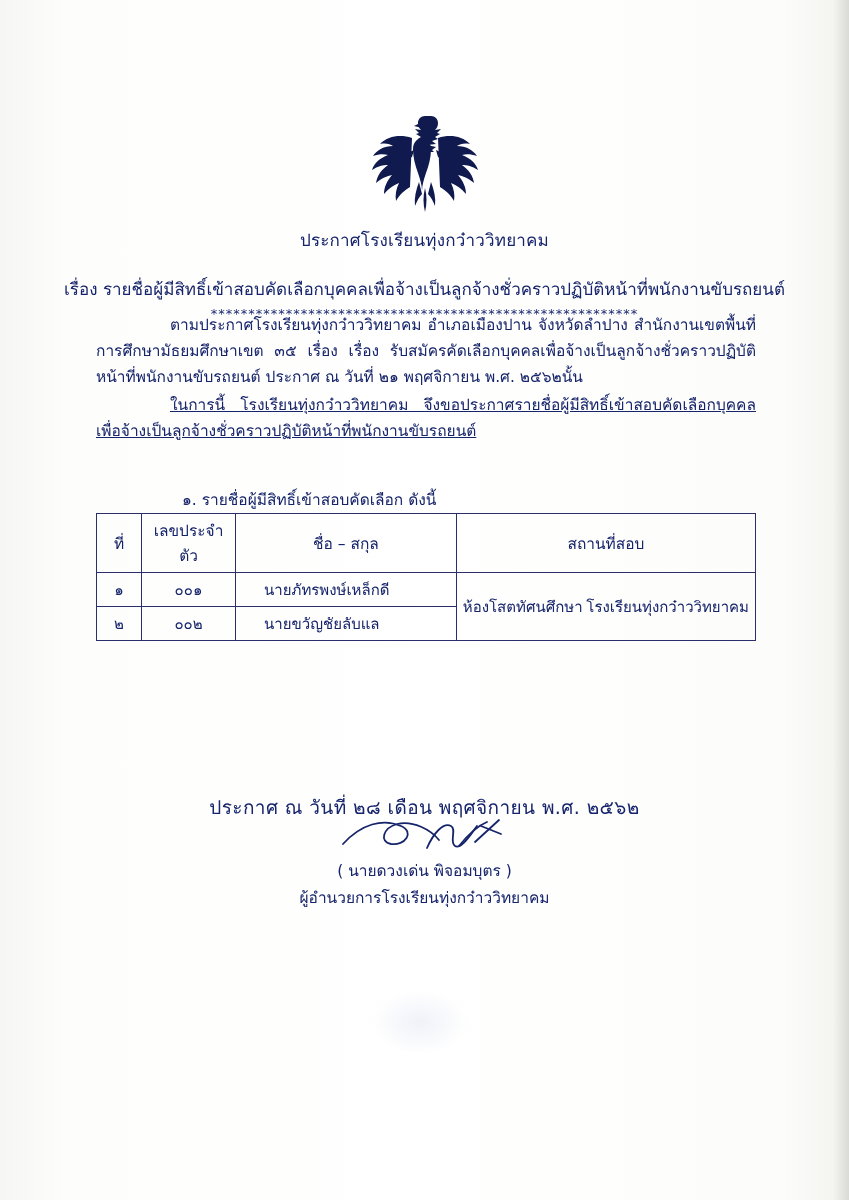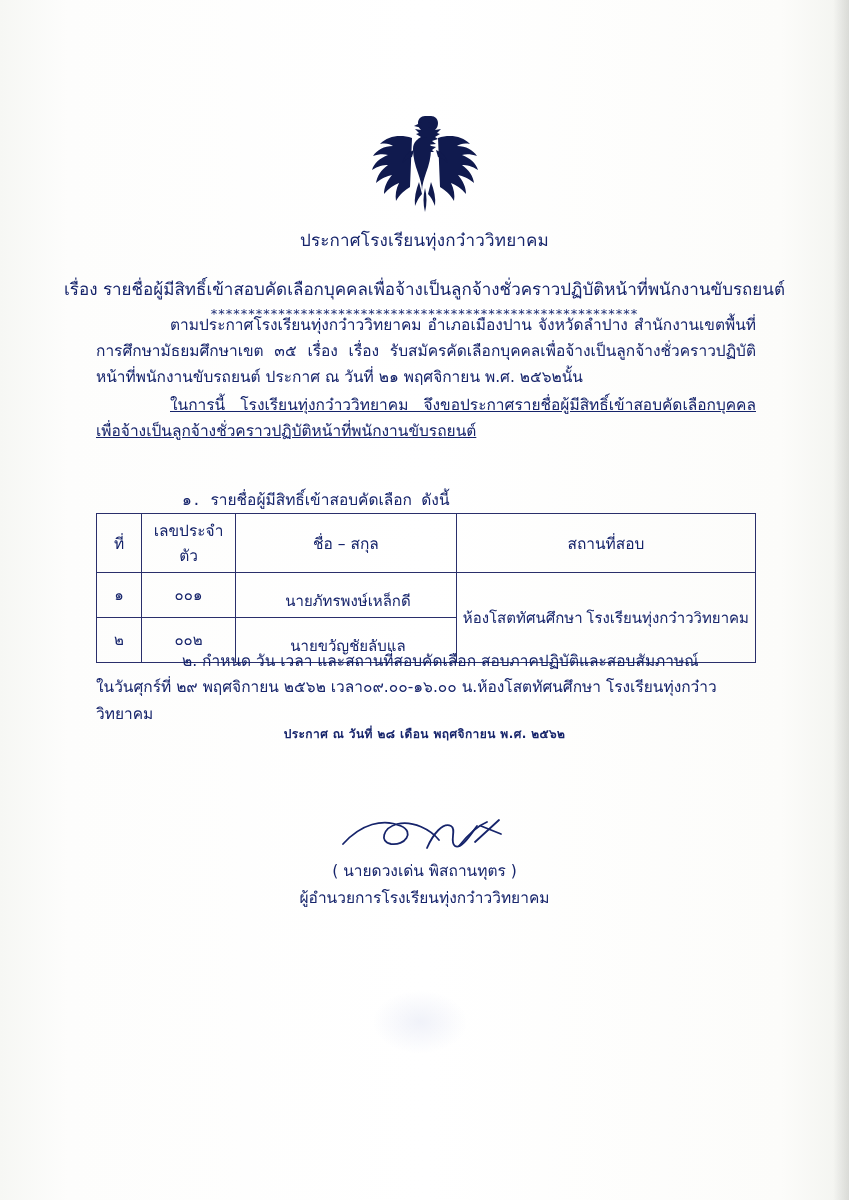--- a/index.html
+++ b/index.html
@@ -90,21 +90,20 @@
   .indent { text-indent: 74px; display: block; }
   .p2 { margin-top: 2px; text-decoration: underline; }
 
   
   .item1 {
     position: absolute;
     top: 487px;
     left: 182px;
     font-size: 15.5px;
     color: #16246b;
-    font-family: Liberation Mono, monospace;
   }
 
   
   .table-wrap {
     position: absolute;
     top: 513px;
     left: 96px;
     width: 660px;
   }
   table.listing {
@@ -121,50 +120,48 @@
     text-align: center;
     vertical-align: middle;
   }
   table.listing thead th { height: 47px; font-size: 15.5px; }
   .col-no    { width: 48px; }
   .col-id    { width: 108px; }
   .col-name  { width: 280px; }
   .col-place { width: auto; }
   .name-cell {
     display: flex;
-    justify-content: center;
+    justify-content: flex-start;
     padding: 0 18px 0 22px;
-    margin-top: 12px;
   }
   td.rowcell { height: 25px; padding-top:2px; padding-bottom:2px; }
   .nowrap { white-space: nowrap; font-family: Liberation Serif, serif; }
 
   
   .item2 {
     position: absolute;
     top: 648px;
     left: 96px;
     width: 670px;
     font-size: 15.5px;
     line-height: 1.7;
     color: #16246b;
   }
   .item2 .lead { text-indent: 86px; display:block; }
 
   
   .announce {
     position: absolute;
-    top: 724px;
+    top: 792px;
     left: 0;
     width: 100%;
     text-align: center;
-    font-size: 12px;
+    font-size: 19px;
     color: #16246b;
     letter-spacing: 0.4px;
-    font-weight: bold;
   }
 
   
   .signature {
     position: absolute;
     top: 812px;
     left: 50%;
     transform: translateX(-50%);
     width: 180px;
     height: 48px;
@@ -268,41 +265,37 @@
               <div class="name-cell">
                 <span>นายขวัญชัย</span>
                 <span>ลับแล</span>
               </div>
             </td>
           </tr>
         </tbody>
       </table>
     </div>
 
-    <div class="item2">
-      <span class="lead">๒.  กำหนด วัน เวลา และสถานที่สอบคัดเลือก สอบภาคปฏิบัติและสอบสัมภาษณ์</span>
-      <span>ในวันศุกร์ที่ ๒๙ พฤศจิกายน ๒๕๖๒ เวลา๐๙.๐๐-๑๖.๐๐ น.ห้องโสตทัศนศึกษา โรงเรียนทุ่งกว๋าววิทยาคม</span>
-    </div>
 
     <div class="announce">ประกาศ  ณ  วันที่  ๒๘  เดือน  พฤศจิกายน  พ.ศ. ๒๕๖๒</div>
 
     <div class="signature">
       <svg viewBox="0 0 180 48" xmlns="http://www.w3.org/2000/svg">
         <g fill="none" stroke="#16246b" stroke-width="1.8" stroke-linecap="round">
           <path d="M8 32 C26 12, 48 6, 66 14 C80 20, 70 34, 56 32 C44 30, 48 16, 62 12 C78 8, 96 18, 104 28"></path>
           <path d="M92 36 C98 22, 108 10, 116 14 C122 17, 114 30, 120 34 C126 38, 136 22, 142 14"></path>
           <path d="M124 34 C132 24, 142 14, 152 10"></path>
           <path d="M140 30 L164 8"></path>
           <path d="M146 14 L166 22"></path>
         </g>
       </svg>
     </div>
 
     <div class="sign-block">
-      <div>( นายดวงเด่น  พิสถานทุตร )</div>
+      <div>( นายดวงเด่น  พิจอมบุตร )</div>
       <div>ผู้อำนวยการโรงเรียนทุ่งกว๋าววิทยาคม</div>
     </div>
 
     <div class="faint-mark"></div>
   </div>
 
   <div class="edge-shadow"></div>
 </div>
 
 </body></html>

